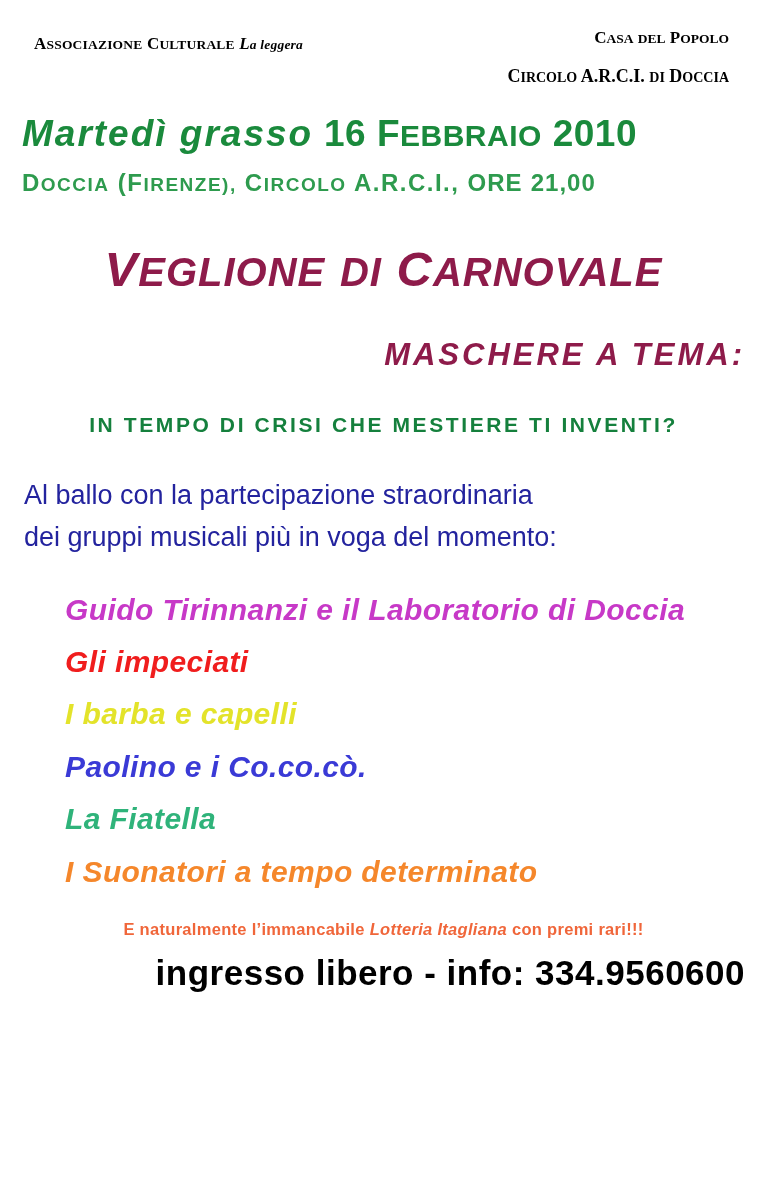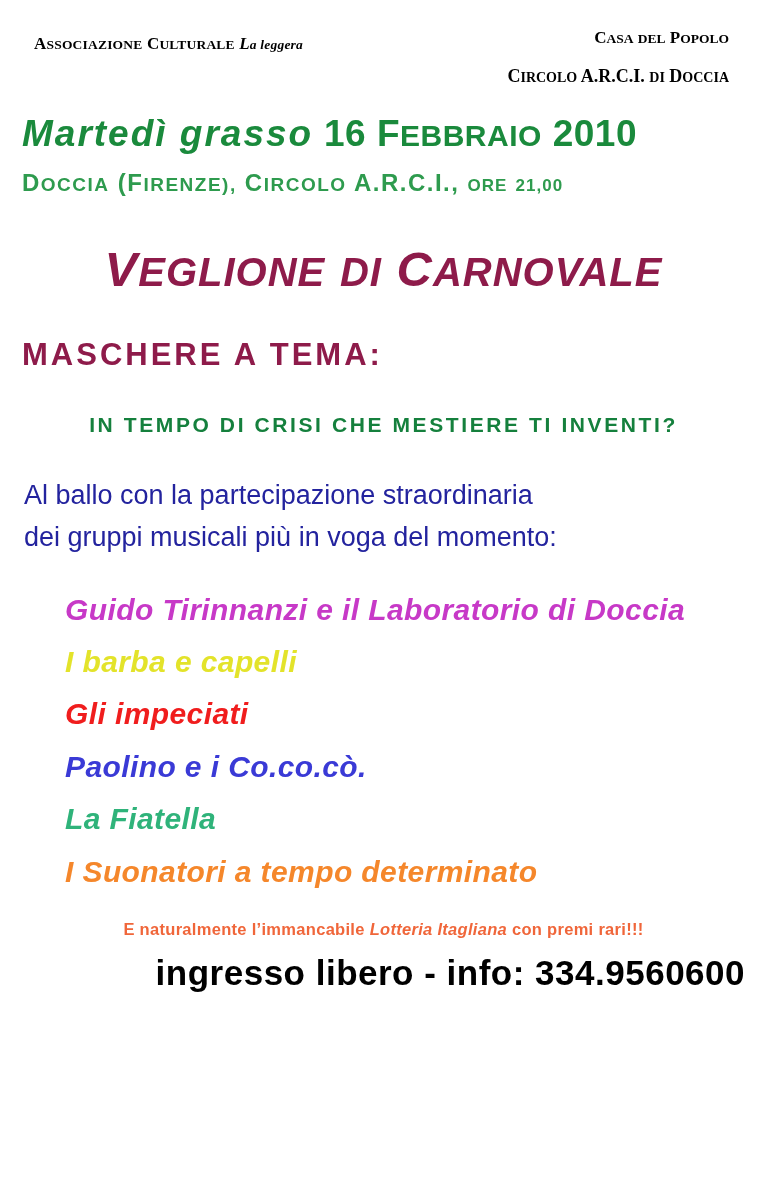--- a/index.html
+++ b/index.html
@@ -82,41 +82,42 @@
 
   .place-line {
     margin-top: 14px;
     color: #2e9b4e;
     font-weight: bold;
     font-size: 24px;
     letter-spacing: 1.5px;
     white-space: nowrap;
   }
   .place-line .sc { font-size: 19px; }
-  .place-line .small { font-size: 17px; letter-spacing: 1px;}
+  .place-line .small { font-size: 24px; letter-spacing: 1px;}
 
   
   .title {
     margin-top: 44px;
     text-align: center;
     color: #8e1b4a;
     font-weight: bold;
     font-size: 49px;
     font-style: italic;
     letter-spacing: 1px;
   }
   .title .sc { font-size: 40px; }
 
   .subtitle {
     margin-top: 40px;
-    text-align: left;
+    text-align: right;
     color: #8e1b4a;
     font-weight: bold;
     font-size: 31px;
     letter-spacing: 3px;
+    font-style: italic;
   }
   .subtitle-2 {
     margin-top: 40px;
     text-align: center;
     color: #15803d;
     font-weight: bold;
     font-size: 21px;
     letter-spacing: 2.6px;
   }
 
@@ -216,22 +217,22 @@
   <div class="subtitle">MASCHERE A TEMA:</div>
   <div class="subtitle-2">IN TEMPO DI CRISI CHE MESTIERE TI INVENTI?</div>
 
   <div class="intro">
     <div>Al ballo con la partecipazione straordinaria</div>
     <div>dei gruppi musicali più in voga del momento:</div>
   </div>
 
   <div class="bands">
     <div class="band two-line" style="color:#c739c7">Guido Tirinnanzi e il Laboratorio di Doccia</div>
+    <div class="band" style="color:#f01d1d">Gli impeciati</div>
     <div class="band" style="color:#e3e32a">I barba e capelli</div>
-    <div class="band" style="color:#f01d1d">Gli impeciati</div>
     <div class="band" style="color:#3a3ad6">Paolino e i Co.co.cò.</div>
     <div class="band" style="color:#2fb37a">La Fiatella</div>
     <div class="band" style="color:#f5872b">I Suonatori a tempo determinato</div>
   </div>
 
   <div class="lottery">
     <span>E naturalmente l’immancabile</span>
     <span class="it">Lotteria Itagliana</span>
     <span>con premi rari!!!</span>
   </div>

